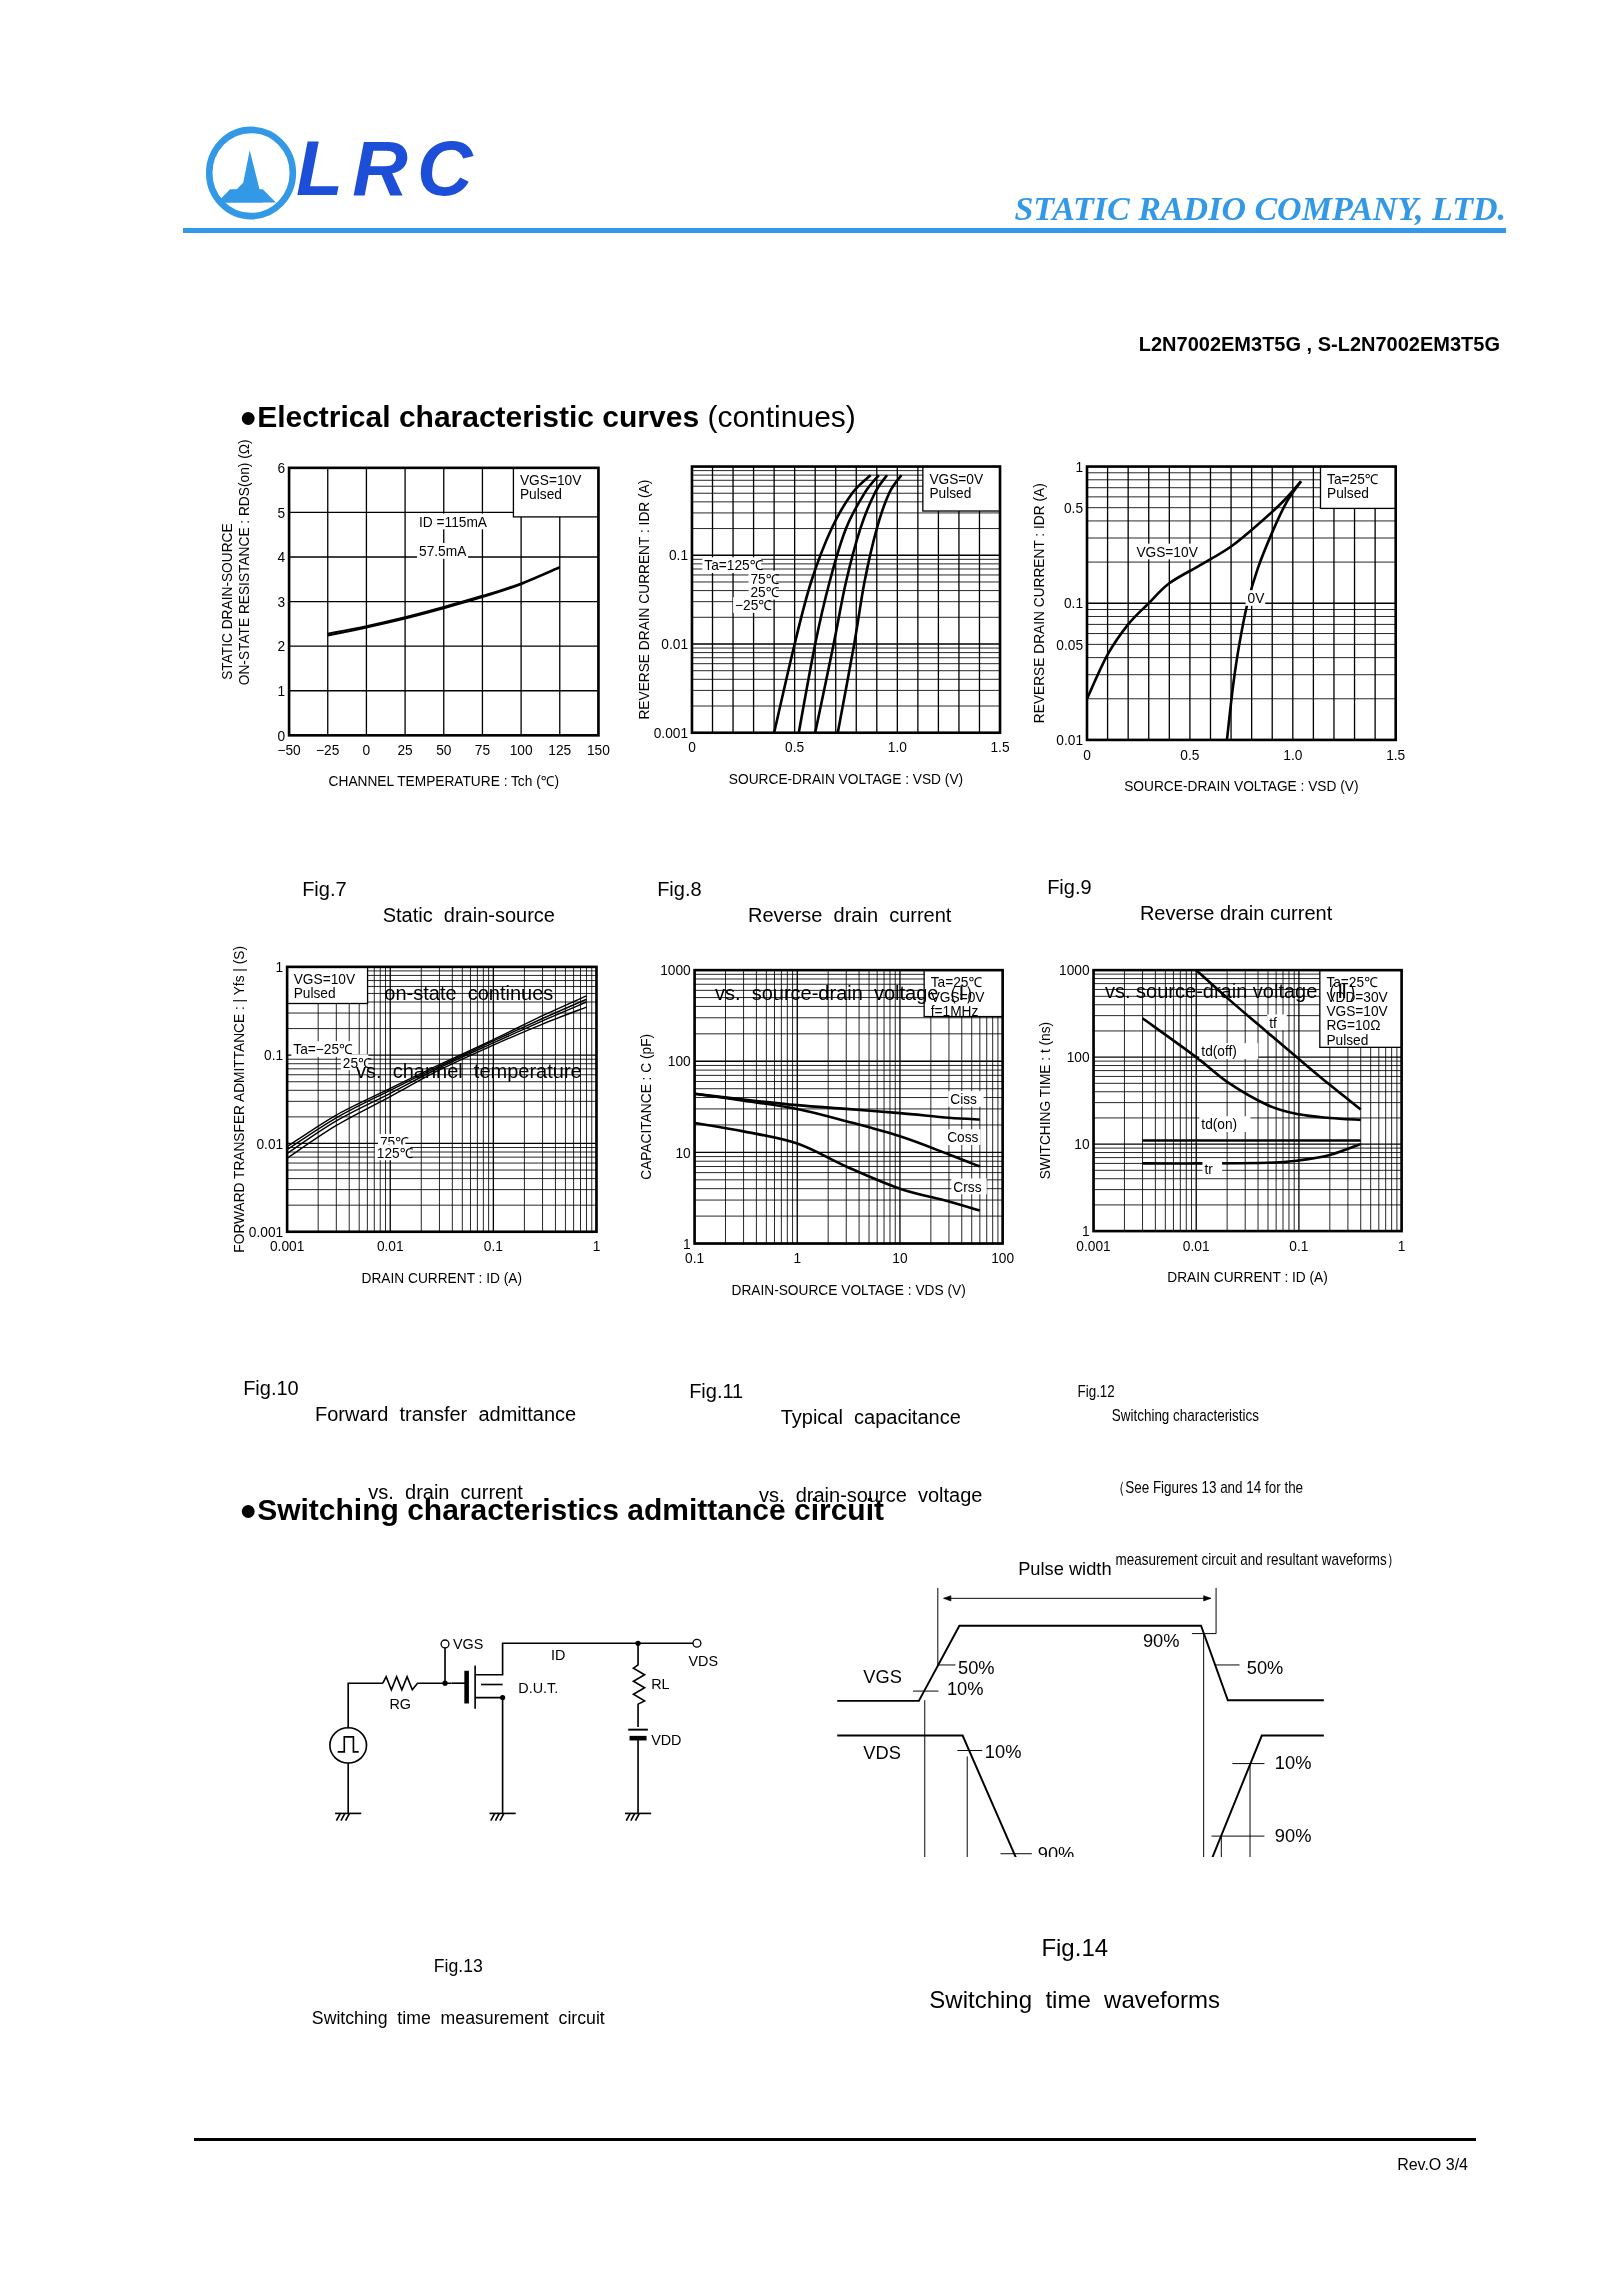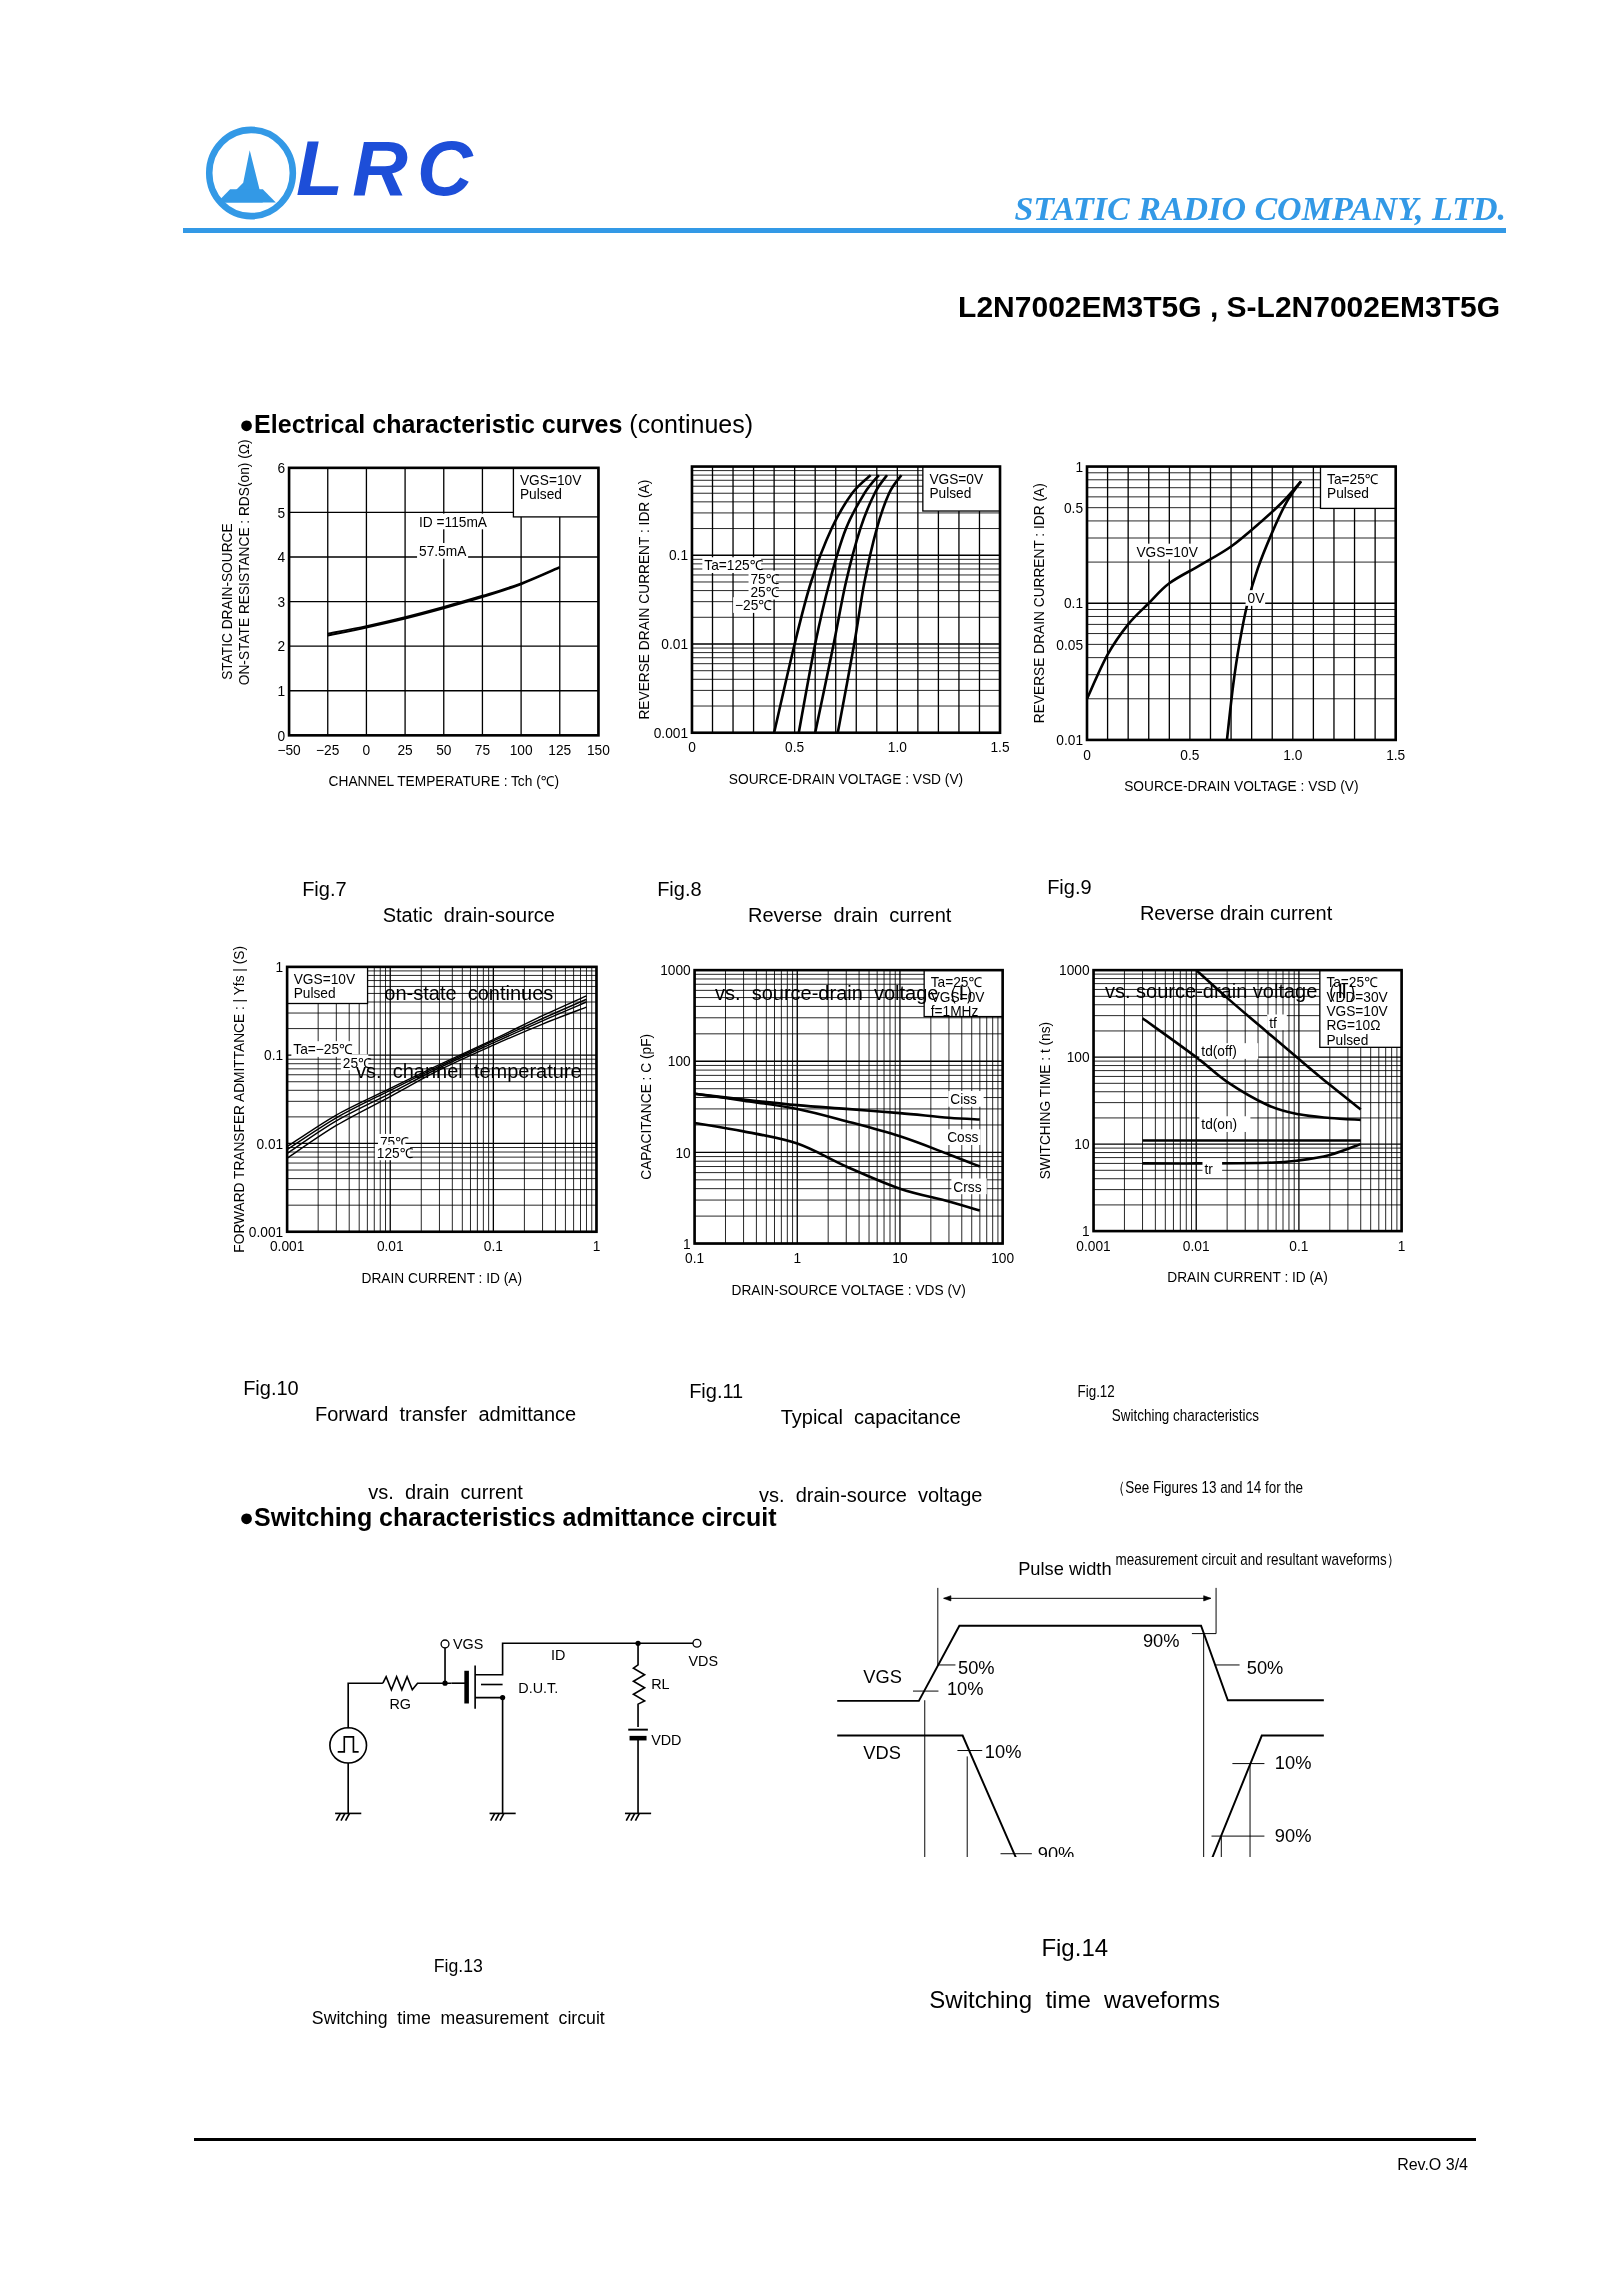--- a/index.html
+++ b/index.html
@@ -1,21 +1,21 @@
 <!DOCTYPE html>
 <html style="font-size:10.5px"><head>
 <meta charset="utf-8">
 <style>
   html,body{margin:0;padding:0;background:#fff;}
   body{width:1622px;height:2295px;position:relative;overflow:hidden;font-family:"Liberation Sans",sans-serif;color:#000;}
   .abs{position:absolute;}
   .logo-text{font-family:"Liberation Sans",sans-serif;font-weight:bold;font-style:italic;font-size:77px;color:#1d4ed8;letter-spacing:9.2px;}
   .company{font-family:"Liberation Serif",serif;font-style:italic;font-weight:bold;font-size:34px;color:#3399e6;white-space:nowrap;}
-  .title{font-family:"Liberation Sans",sans-serif;font-weight:bold;font-size:30px;white-space:nowrap;}
-  .section{font-family:"Liberation Sans",sans-serif;font-size:25px;white-space:nowrap;margin-top:10px;}
+  .title{font-family:"Liberation Sans",sans-serif;font-weight:bold;font-size:20px;white-space:nowrap;margin-top:43px;}
+  .section{font-family:"Liberation Sans",sans-serif;font-size:30px;white-space:nowrap;}
   .section b{font-weight:bold;}
   .cap{font-family:"Liberation Sans",sans-serif;font-size:20px;white-space:pre;line-height:26px;text-align:center;}
   .cap12{font-family:"Liberation Sans",sans-serif;font-size:16.4px;white-space:pre;line-height:24px;transform:scaleX(0.82);transform-origin:left top;}
   svg text{font-family:"Liberation Sans",sans-serif;}
   .footer{font-family:"Liberation Sans",sans-serif;font-size:16px;white-space:nowrap;}
 </style>
 </head>
 <body>
 
 <div class="abs" style="left:204px;top:124px;width:301px;height:98px;">

